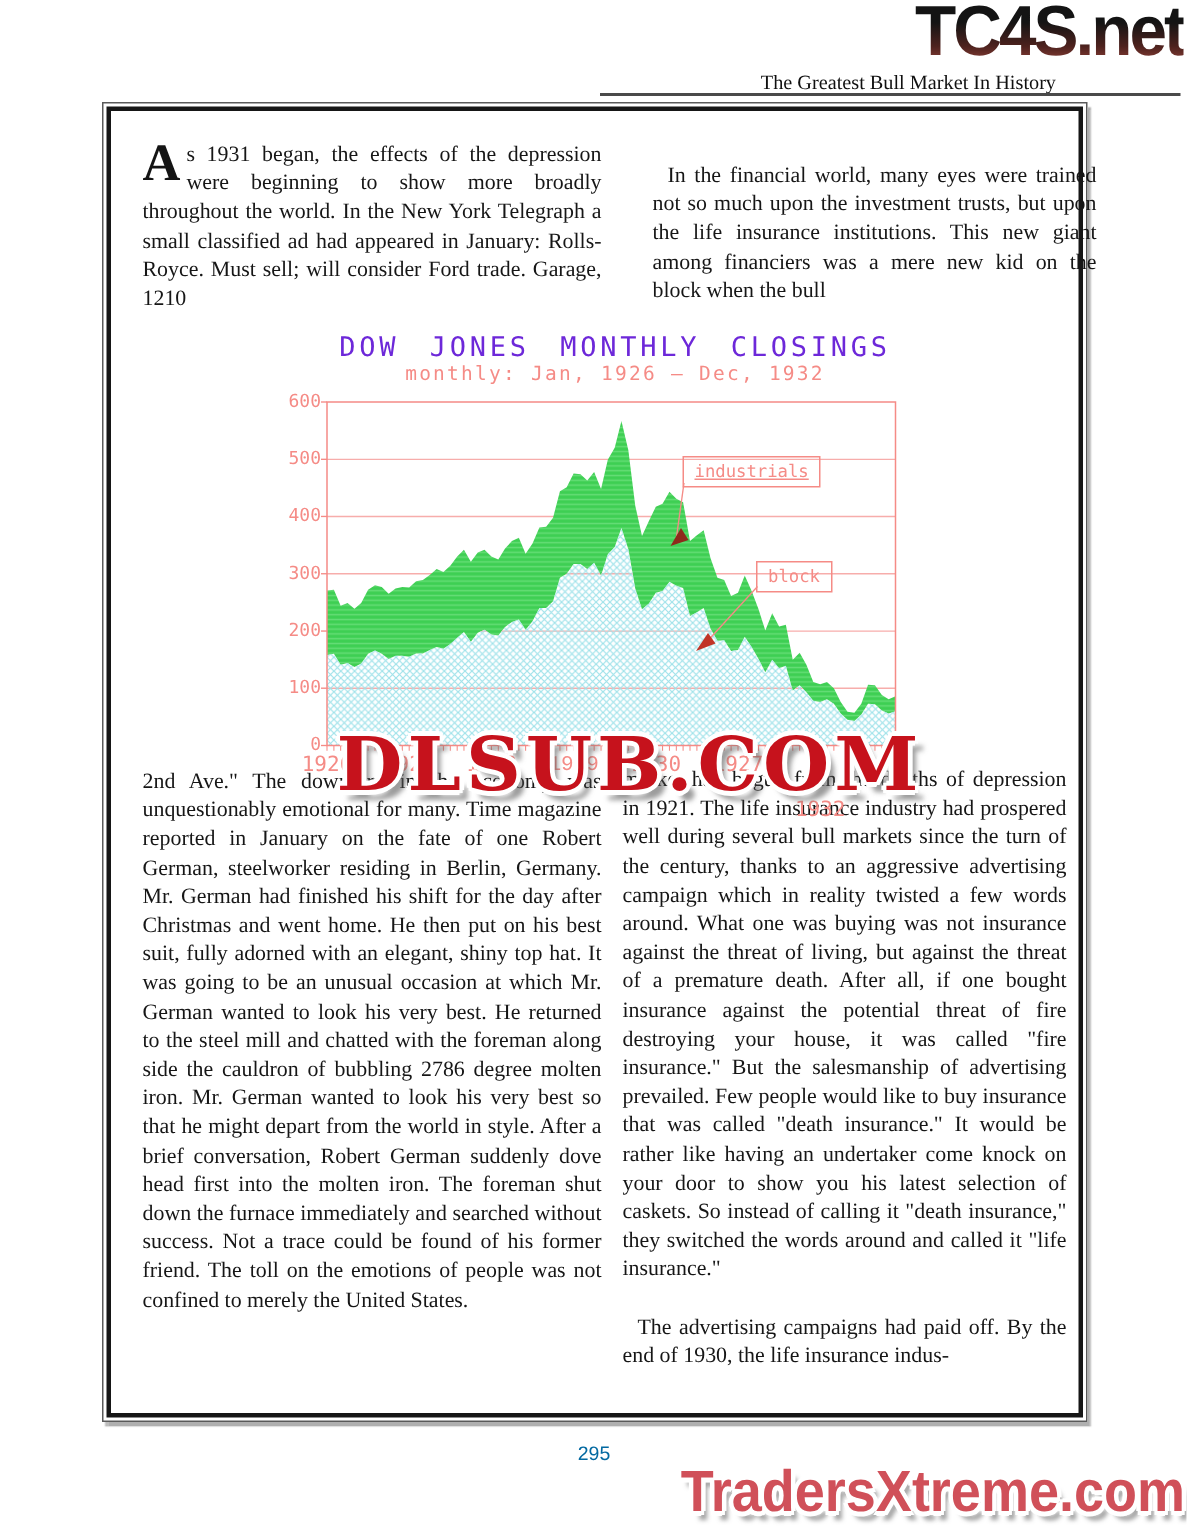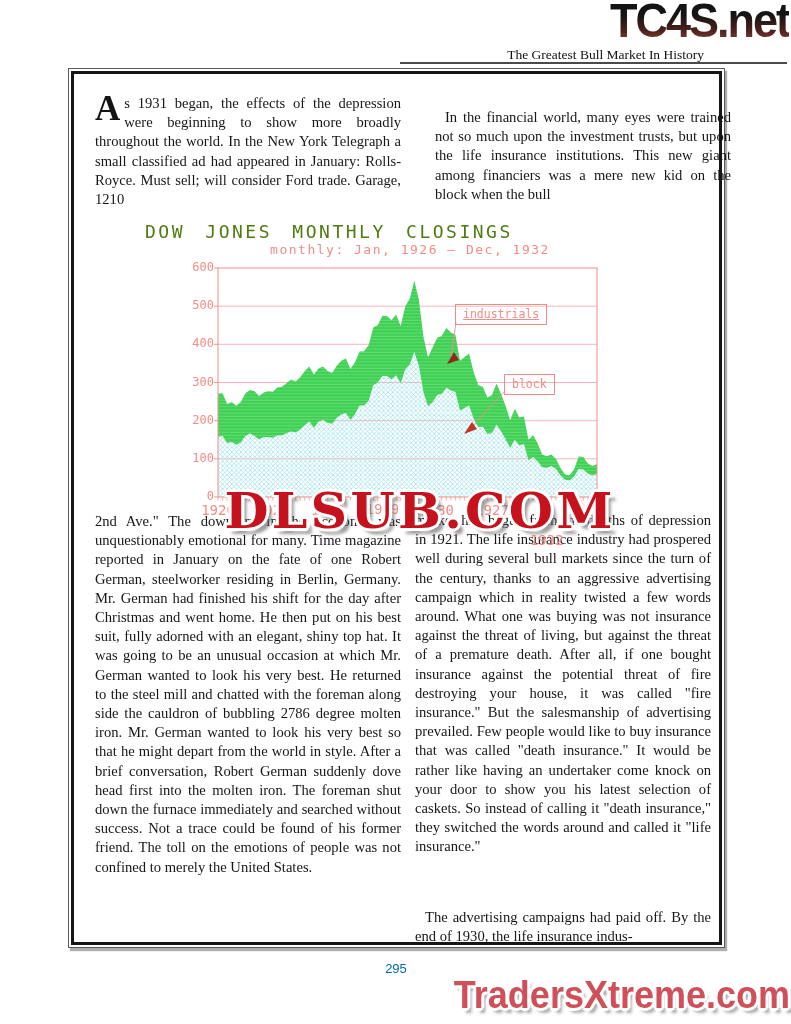--- a/index.html
+++ b/index.html
@@ -25,30 +25,30 @@
   }
   .frame-inner{position:absolute;inset:2px;border:3px solid #161616;}
   
   .col-text{
     position:absolute;text-align:justify;font-size:14.6px;line-height:19.2px;color:#161616;
   }
   #lp1{left:95px;top:94px;width:306px;}
   #rp1{left:435px;top:108px;width:296px;text-indent:10px;}
   #lp2{left:95px;top:512px;width:306px;}
   #rp2{left:415px;top:511px;width:296px;}
-  #rp3{left:415px;top:876px;width:296px;text-indent:10px;margin-top:32px;}
+  #rp3{left:415px;top:876px;width:296px;text-indent:10px;}
   .dropcap{
     float:left;font-size:35px;line-height:28px;font-weight:bold;
     padding:1px 4px 0 0;color:#141414;
   }
   
   .chart-title{
-    position:absolute;left:145px;top:221px;width:530px;text-align:left;
+    position:absolute;left:145px;top:221px;width:530px;text-align:center;
     font-family:"DejaVu Sans Mono", monospace;font-size:18px;
-    letter-spacing:2.5px;word-spacing:7px;color:#4d7c0f;
+    letter-spacing:2.5px;word-spacing:7px;color:#6d28d9;
   }
   .chart-sub{
     position:absolute;left:145px;top:242px;width:530px;text-align:center;
     font-family:"DejaVu Sans Mono", monospace;font-size:13px;
     letter-spacing:1.5px;color:#f58b86;
   }
   #plot-svg{position:absolute;left:218px;top:268px;overflow:visible;}
   #ylabels{position:absolute;left:178px;top:268px;width:36px;height:229px;}
   .ytick-label{
     position:absolute;right:0;width:36px;text-align:right;

